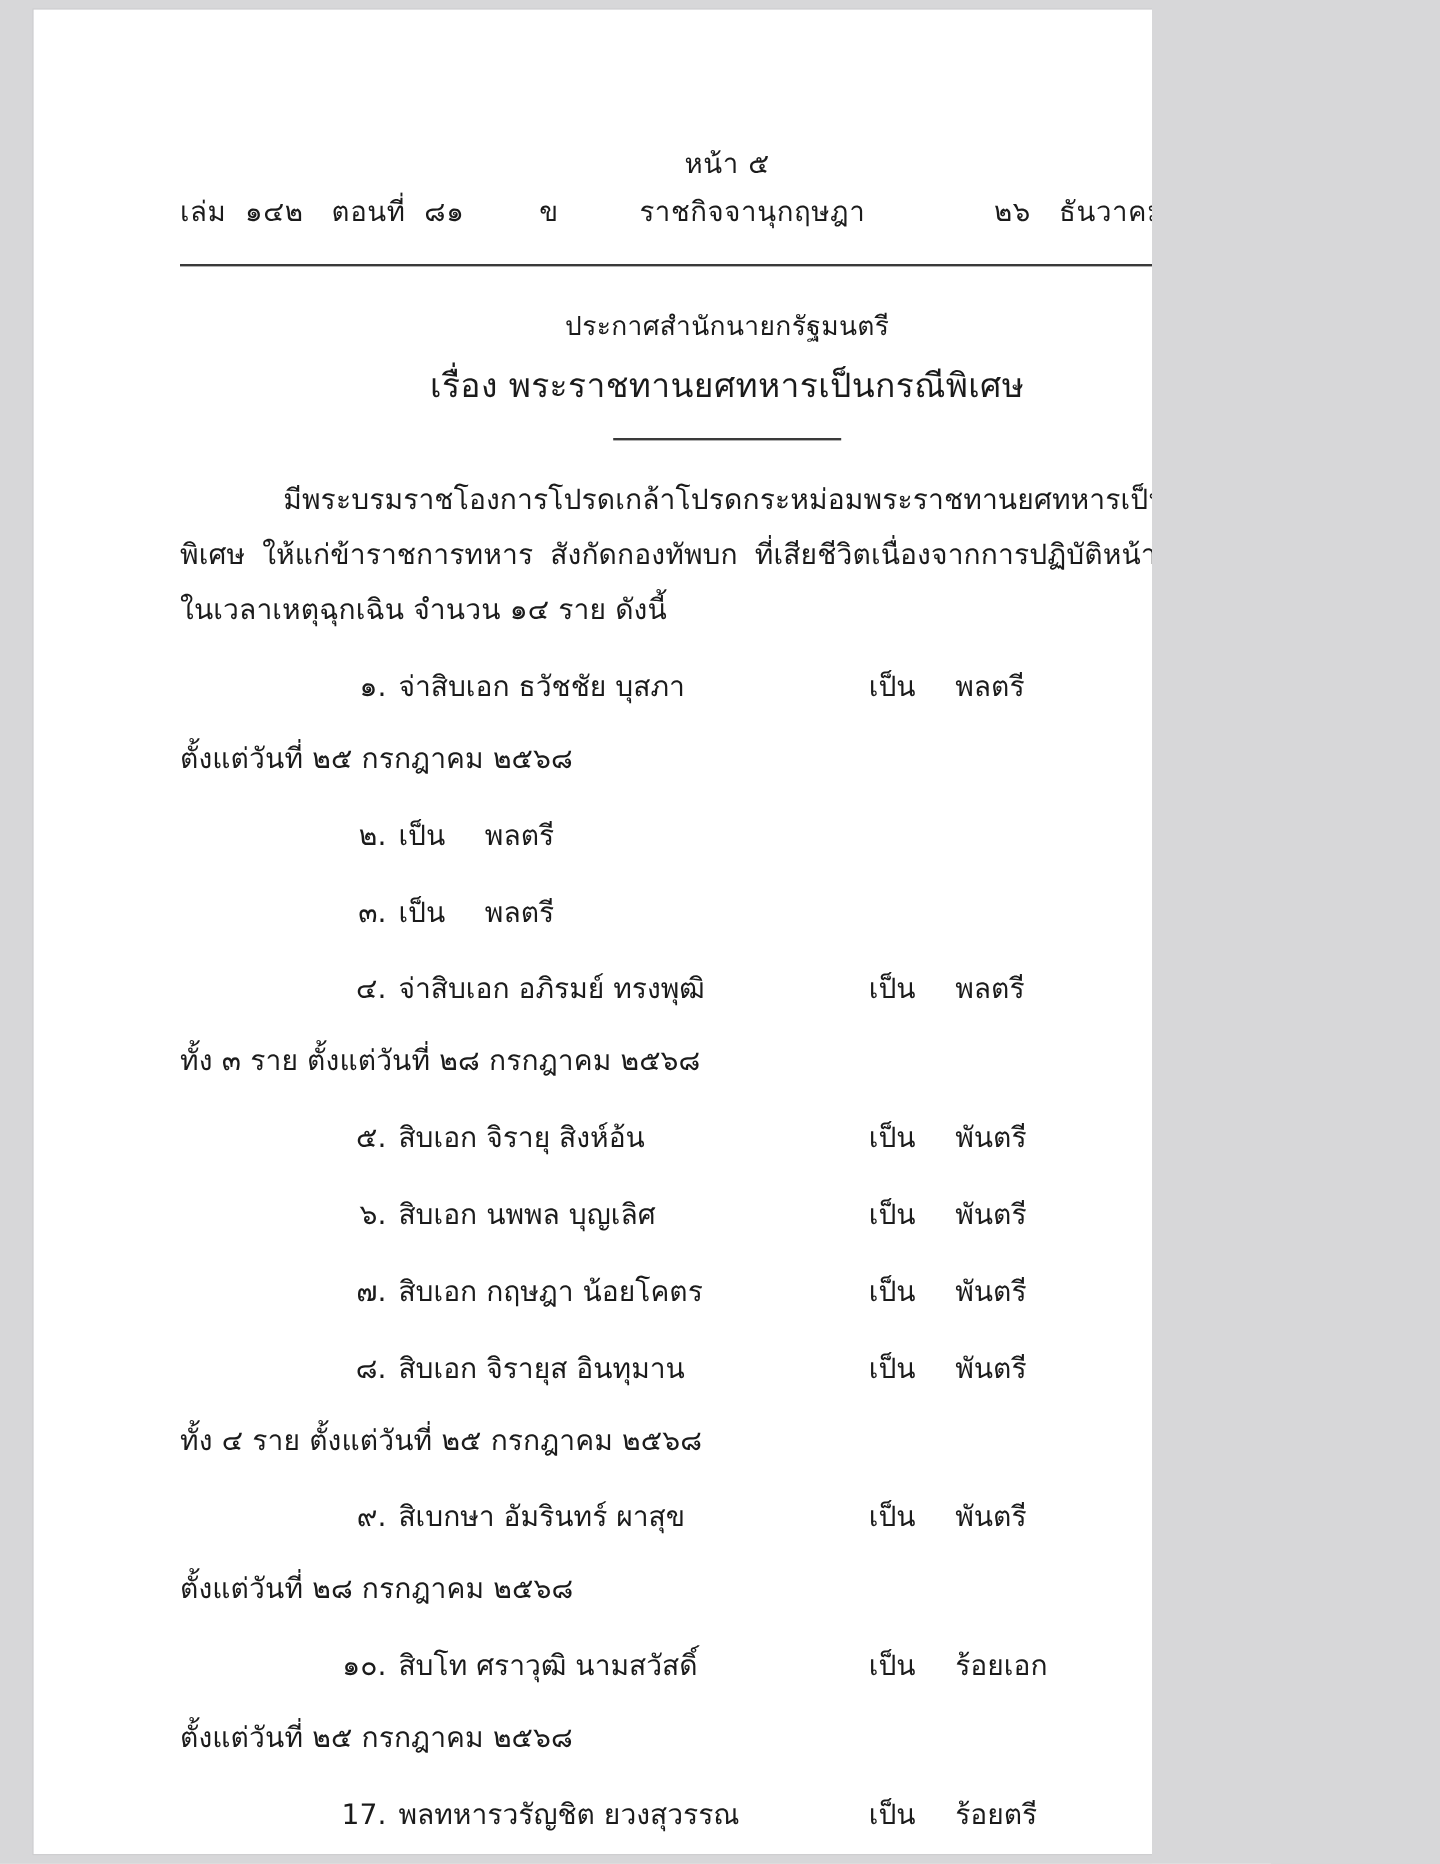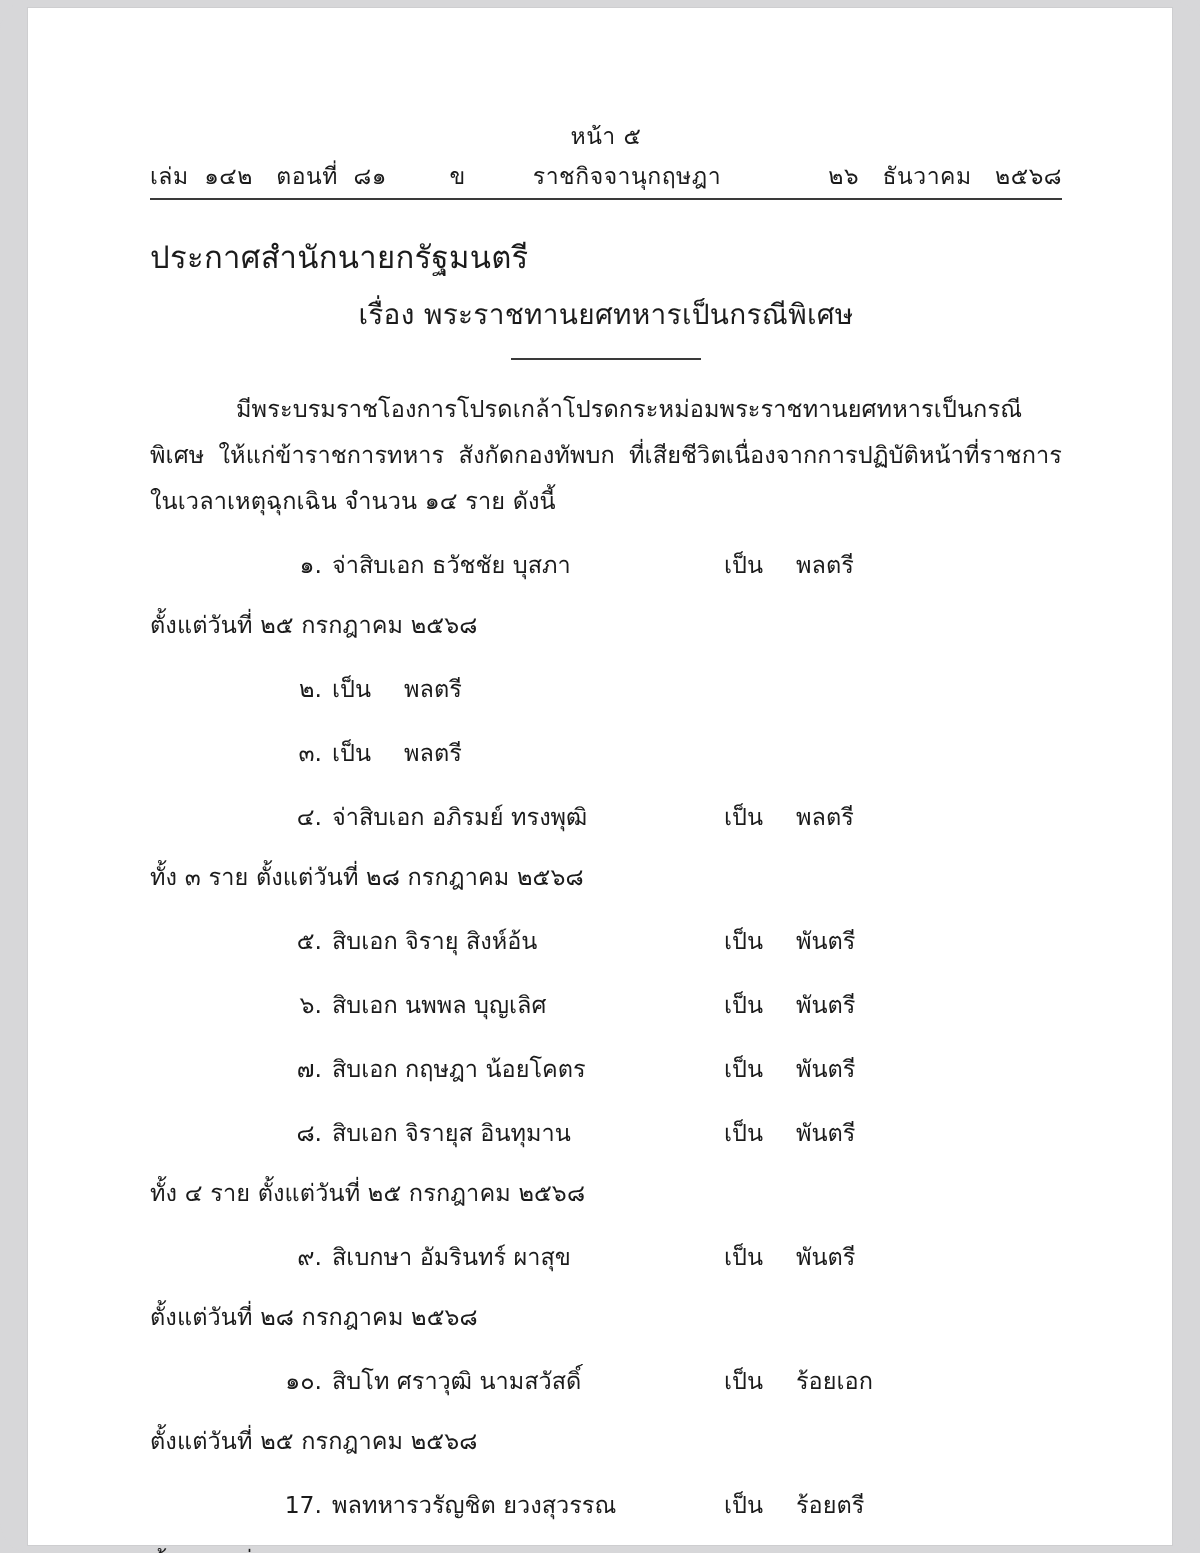--- a/index.html
+++ b/index.html
@@ -7,25 +7,24 @@
     padding: 0;
     background: #d7d7d9;
   }
   body {
     width: 1200px;
     height: 1553px;
     font-family: "DejaVu Sans", "Liberation Sans", sans-serif;
   }
   .page-wrap {
     position: relative;
-    width: 1200px;
+    width: 960px;
     height: 1553px;
     background: #d7d7d9;
     overflow: hidden;
-    border-radius: 31px;
   }
   .page {
     position: absolute;
     left: 28px;
     top: 8px;
     width: 1144px;
     height: 1537px;
     background: #ffffff;
     box-shadow: 0 0 0 1px rgba(0,0,0,0.04);
   }
@@ -41,42 +40,42 @@
   .pagenum {
     text-align: center;
     font-size: 23px;
     letter-spacing: .5px;
     margin-bottom: 4px;
   }
   .hdr-row {
     display: flex;
     align-items: baseline;
     font-size: 23px;
-    padding-bottom: 4px;
+    padding-bottom: 26px;
     border-bottom: 2px solid #3a3a3a;
   }
   .hdr-left {
     white-space: pre;
     letter-spacing: .5px;
   }
   .hdr-center {
     flex: 1;
     text-align: center;
     letter-spacing: .5px;
     margin-left: -40px;
   }
   .hdr-right {
     white-space: pre;
     letter-spacing: .5px;
   }
 
   
   .title {
-    text-align: left;
-    font-size: 31px;
+    text-align: center;
+    font-size: 22px;
     margin-top: 32px;
     letter-spacing: .3px;
   }
   .subtitle {
     text-align: center;
     font-size: 28px;
     margin-top: 10px;
     letter-spacing: .3px;
   }
   .rule {

